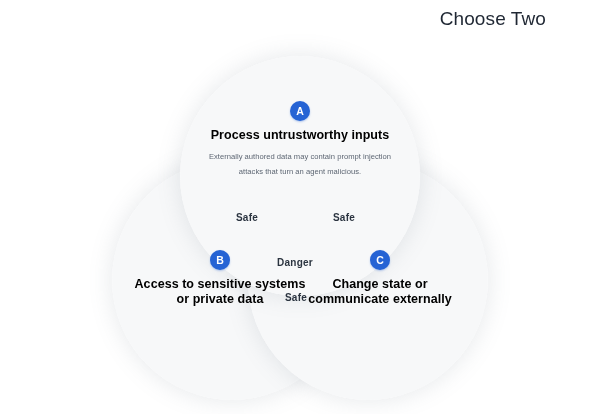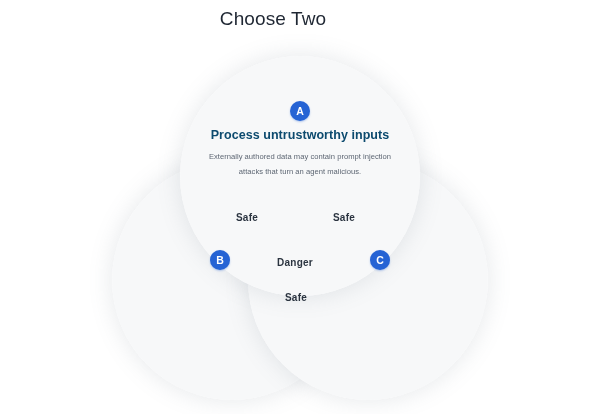--- a/index.html
+++ b/index.html
@@ -14,21 +14,21 @@
     overflow: hidden;
     position: relative;
     -webkit-font-smoothing: antialiased;
   }
 
   .page-title {
     position: absolute;
     top: 8px;
     left: 0;
     width: 546px;
-    text-align: center;
+    text-align: right;
     font-size: 19px;
     font-weight: 500;
     color: #1f2733;
     letter-spacing: 0.1px;
   }
 
   
   .venn-stage {
     position: absolute;
     inset: 0;
@@ -75,21 +75,21 @@
     font-weight: 700;
     line-height: 20px;
     text-align: center;
     margin: 0 auto 7px auto;
     box-shadow: 0 1px 2px rgba(37,99,212,0.35);
   }
 
   .group-title {
     font-size: 12.5px;
     font-weight: 600;
-    color: #0c4a6e;
+    color: #000000;
     line-height: 15px;
     margin-bottom: 6px;
     letter-spacing: 0.05px;
   }
 
   .group-desc {
     font-size: 7.6px;
     font-weight: 500;
     color: #5d6673;
     line-height: 15px;
@@ -124,24 +124,26 @@
   <div class="venn-circle c-a"></div>
 
   <div class="group g-a">
     <div class="badge">A</div>
     <div class="group-title">Process untrustworthy inputs</div>
     <div class="group-desc">Externally authored data may contain prompt injection attacks that turn an agent malicious.</div>
   </div>
 
   <div class="group g-b">
     <div class="badge">B</div>
+    <div class="group-title">Access to sensitive systems or private data</div>
   </div>
 
   <div class="group g-c">
     <div class="badge">C</div>
+    <div class="group-title">Change state or communicate externally</div>
   </div>
 
   <div class="region-label r-ab">Safe</div>
   <div class="region-label r-ac">Safe</div>
   <div class="region-label r-bc">Safe</div>
   <div class="region-label r-center">Danger</div>
 
 </div>
 
 </body></html>

